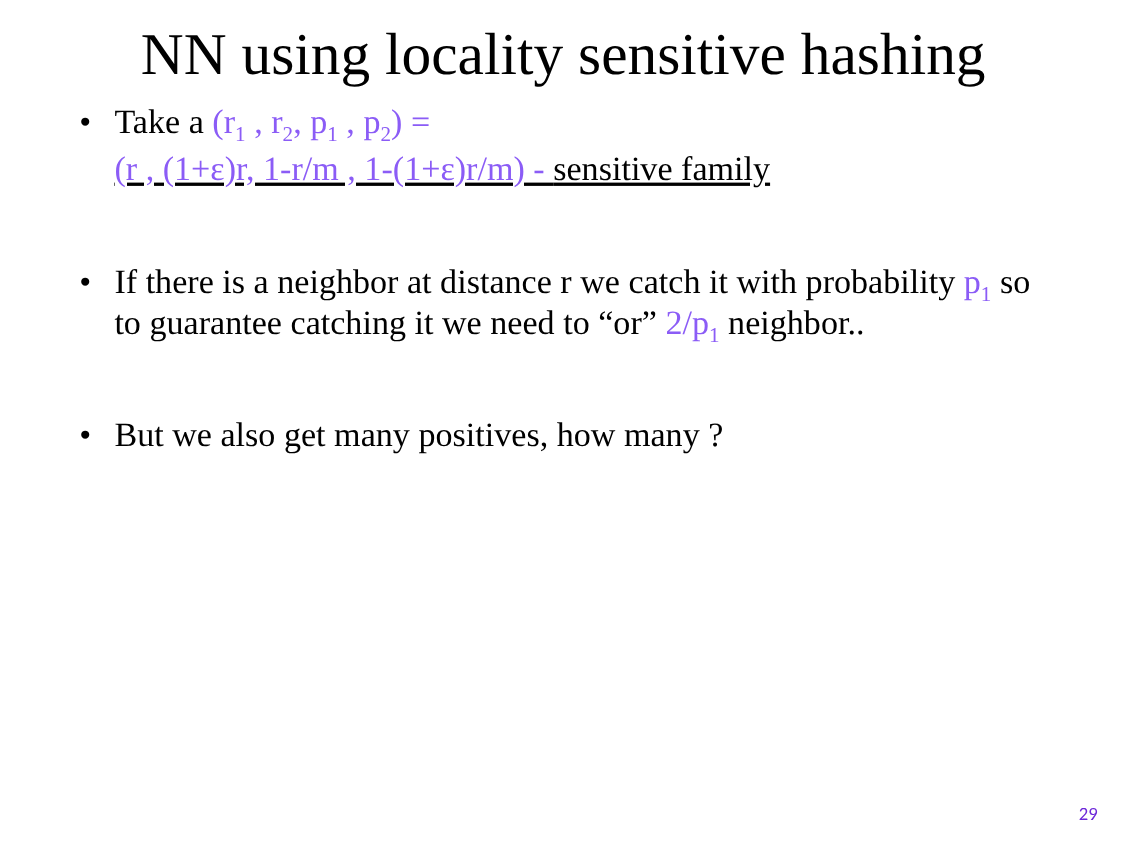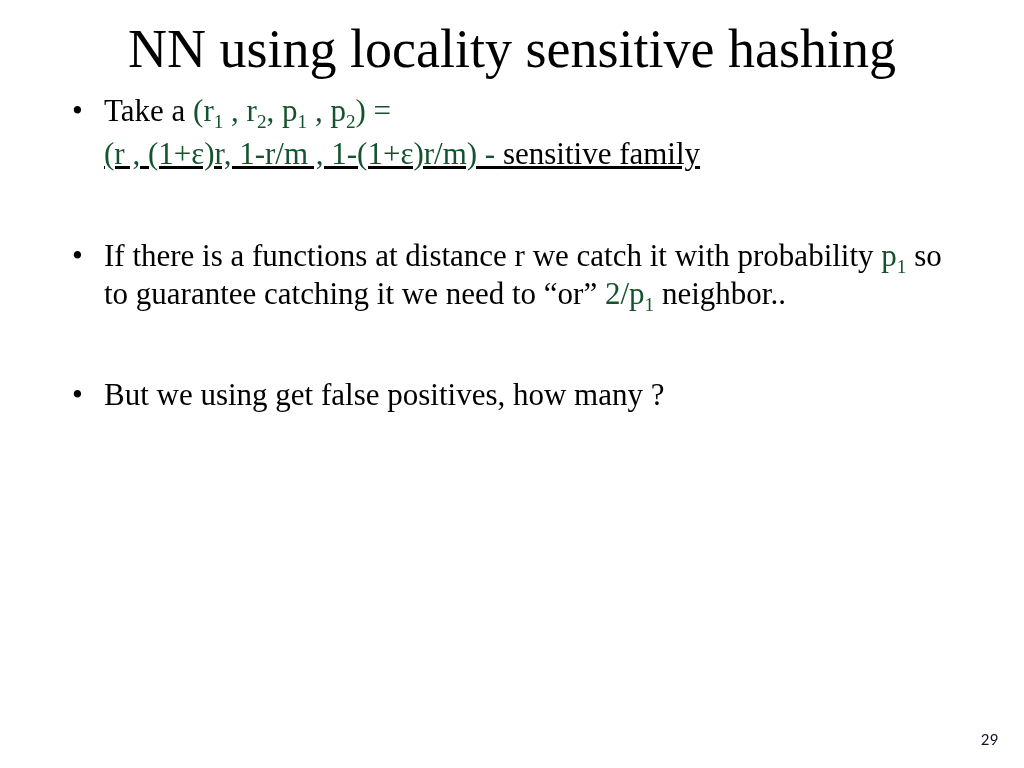--- a/index.html
+++ b/index.html
@@ -48,34 +48,34 @@
     font-size: 31px;
     color: #000;
   }
   .sub-line {
     padding-left: 44px;
     font-size: 31px;
     line-height: 1.35;
     margin-top: 2px;
     text-decoration: underline;
   }
-  .red { color: #14532d; }
+  .red { color: #8b5cf6; }
   .sub {
     font-size: 0.62em;
     vertical-align: sub;
     line-height: 0;
   }
   .gap-large { height: 62px; }
   .page-num {
     position: absolute;
     right: 26px;
     bottom: 18px;
     font-family: Calibri, Arial, sans-serif;
     font-size: 17px;
-    color: #0f172a;
+    color: #6d28d9;
   }
 </style>
 </head>
 <body>
 
 <div class="slide">
 
   <div class="title">NN using locality sensitive hashing</div>
 
   <div class="content">
@@ -87,28 +87,28 @@
     </ul>
 
     <div class="sub-line">
       <span class="red">(r , (1+ε)r, 1-r/m , 1-(1+ε)r/m) - </span><span>sensitive family</span>
     </div>
 
     <div class="gap-large"></div>
 
     <ul class="bullets">
       <li>
-        <span>If there is a functions at distance r we catch it with probability </span><span class="red"><span>p</span><span class="sub">1</span></span><span> so to guarantee catching it we need to “or” </span><span class="red"><span>2/p</span><span class="sub">1</span></span><span> neighbor..</span>
+        <span>If there is a neighbor at distance r we catch it with probability </span><span class="red"><span>p</span><span class="sub">1</span></span><span> so to guarantee catching it we need to “or” </span><span class="red"><span>2/p</span><span class="sub">1</span></span><span> neighbor..</span>
       </li>
     </ul>
 
     <div class="gap-large"></div>
 
     <ul class="bullets">
       <li>
-        <span>But we using get false positives, how many ?</span>
+        <span>But we also get many positives, how many ?</span>
       </li>
     </ul>
 
   </div>
 
   <div class="page-num">29</div>
 </div>
 
 </body></html>

